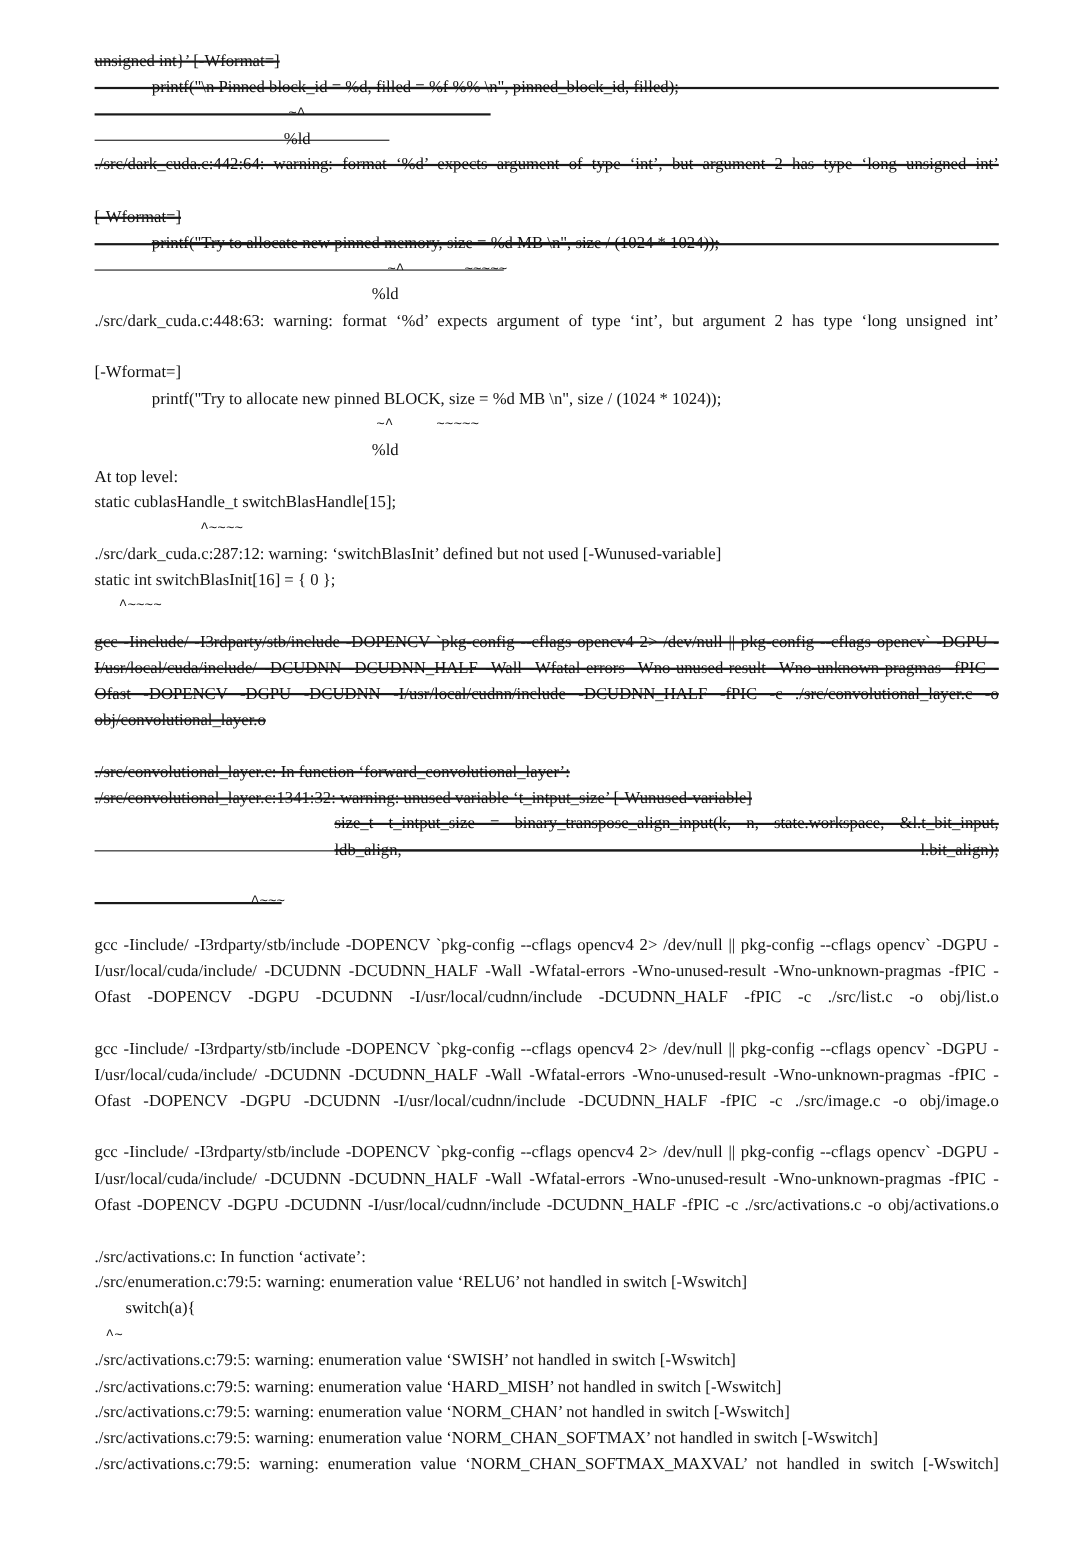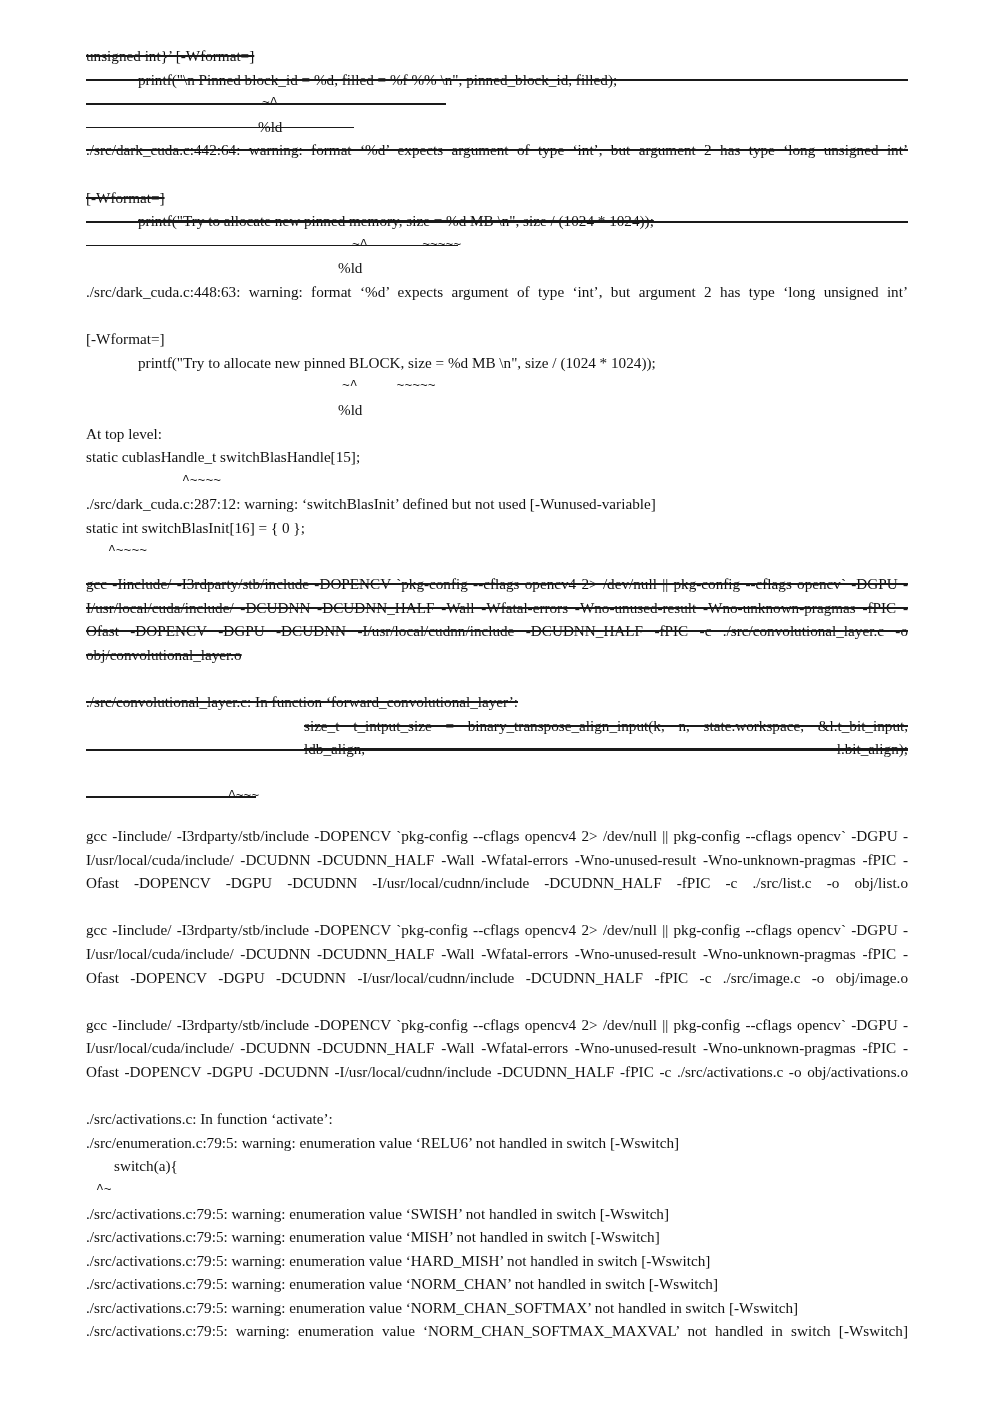--- a/index.html
+++ b/index.html
@@ -147,20 +147,21 @@
     <p class="para left nostretch"> static int switchBlasInit[16] = { 0 };</p>
 
     <div class="marker-row">
       <span class="glyphs" style="left:22px">^~~~~</span>
     </div>
 
     <div class="spacer-sm"></div>
 
     <p class="para struck">gcc -Iinclude/ -I3rdparty/stb/include -DOPENCV `pkg-config --cflags opencv4 2&gt; /dev/null || pkg-config --cflags opencv` -DGPU -I/usr/local/cuda/include/ -DCUDNN -DCUDNN_HALF -Wall -Wfatal-errors -Wno-unused-result -Wno-unknown-pragmas -fPIC -Ofast -DOPENCV -DGPU -DCUDNN -I/usr/local/cudnn/include -DCUDNN_HALF -fPIC -c ./src/convolutional_layer.c -o obj/convolutional_layer.o</p>
     <p class="para left nostretch struck">./src/convolutional_layer.c: In function ‘forward_convolutional_layer’:</p>
+    <p class="para left nostretch struck">./src/convolutional_layer.c:1341:32: warning: unused variable ‘t_intput_size’ [-Wunused-variable]</p>
 
     <div class="struck-rule">
       <span class="rule"></span>
       <p class="para struck" style="padding-left:218px">size_t t_intput_size = binary_transpose_align_input(k, n, state.workspace, &amp;l.t_bit_input, ldb_align, l.bit_align);</p>
     </div>
 
     <div class="marker-row">
       <span class="rule" style="width:170px"></span>
       <span class="glyphs" style="left:142px">^~~~</span>
     </div>
@@ -173,20 +174,19 @@
 
     <p class="para left nostretch">./src/activations.c: In function ‘activate’:</p>
     <p class="para left nostretch">./src/enumeration.c:79:5: warning: enumeration value ‘RELU6’ not handled in switch [-Wswitch]</p>
     <p class="para left nostretch" style="padding-left:28px">switch(a){</p>
 
     <div class="marker-row">
       <span class="glyphs" style="left:10px">^~</span>
     </div>
 
     <p class="para left nostretch">./src/activations.c:79:5: warning: enumeration value ‘SWISH’ not handled in switch [-Wswitch]</p>
-    <p class="para left nostretch">./src/activations.c:79:5: warning: enumeration value ‘MISH’ not handled in switch [-Wswitch]</p>
     <p class="para left nostretch">./src/activations.c:79:5: warning: enumeration value ‘HARD_MISH’ not handled in switch [-Wswitch]</p>
     <p class="para left nostretch">./src/activations.c:79:5: warning: enumeration value ‘NORM_CHAN’ not handled in switch [-Wswitch]</p>
     <p class="para left nostretch">./src/activations.c:79:5: warning: enumeration value ‘NORM_CHAN_SOFTMAX’ not handled in switch [-Wswitch]</p>
     <p class="para">./src/activations.c:79:5:  warning:  enumeration  value  ‘NORM_CHAN_SOFTMAX_MAXVAL’  not  handled  in  switch  [-Wswitch]</p>
 
   </div>
 </div>
 
 </body></html>

